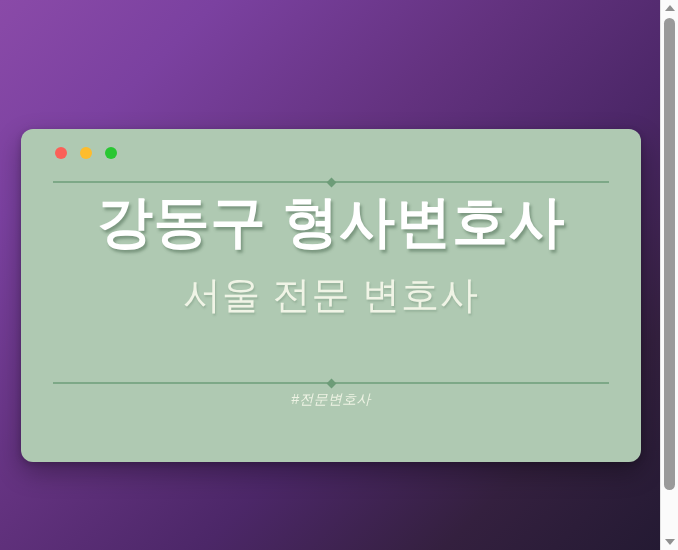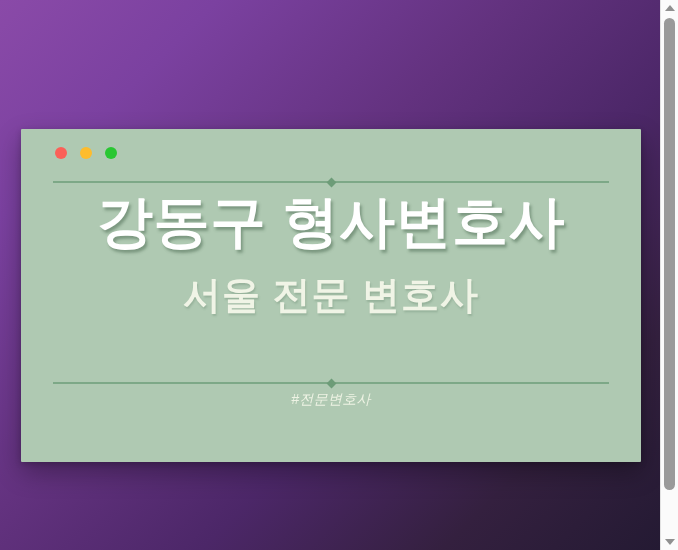--- a/index.html
+++ b/index.html
@@ -32,21 +32,21 @@
         #241a33 100%);
   }
 
   
   #card {
     position: absolute;
     left: 21px;
     top: 129px;
     width: 620px;
     height: 333px;
-    border-radius: 1px;
+    border-radius: 12px;
     background: #afc9b2;
     box-shadow: 0 10px 26px rgba(0, 0, 0, 0.30),
                 0 2px 6px rgba(0, 0, 0, 0.18);
     box-sizing: border-box;
   }
 
   
   .dots {
     position: absolute;
     left: 34px;
@@ -102,21 +102,21 @@
     font-weight: 700;
     line-height: 1.18;
     letter-spacing: 0.5px;
     color: #ffffff;
     text-shadow: 2px 3px 3px rgba(60, 90, 66, 0.45);
   }
   #subtitle {
     margin: 18px 0 0 0;
     padding: 0;
     font-size: 38px;
-    font-weight: 700;
+    font-weight: 400;
     line-height: 1.2;
     letter-spacing: 1px;
     color: #f0f4e6;
     text-shadow: 1px 2px 2px rgba(80, 110, 86, 0.25);
   }
   #hashtag {
     position: absolute;
     left: 0;
     right: 0;
     top: 262px;

